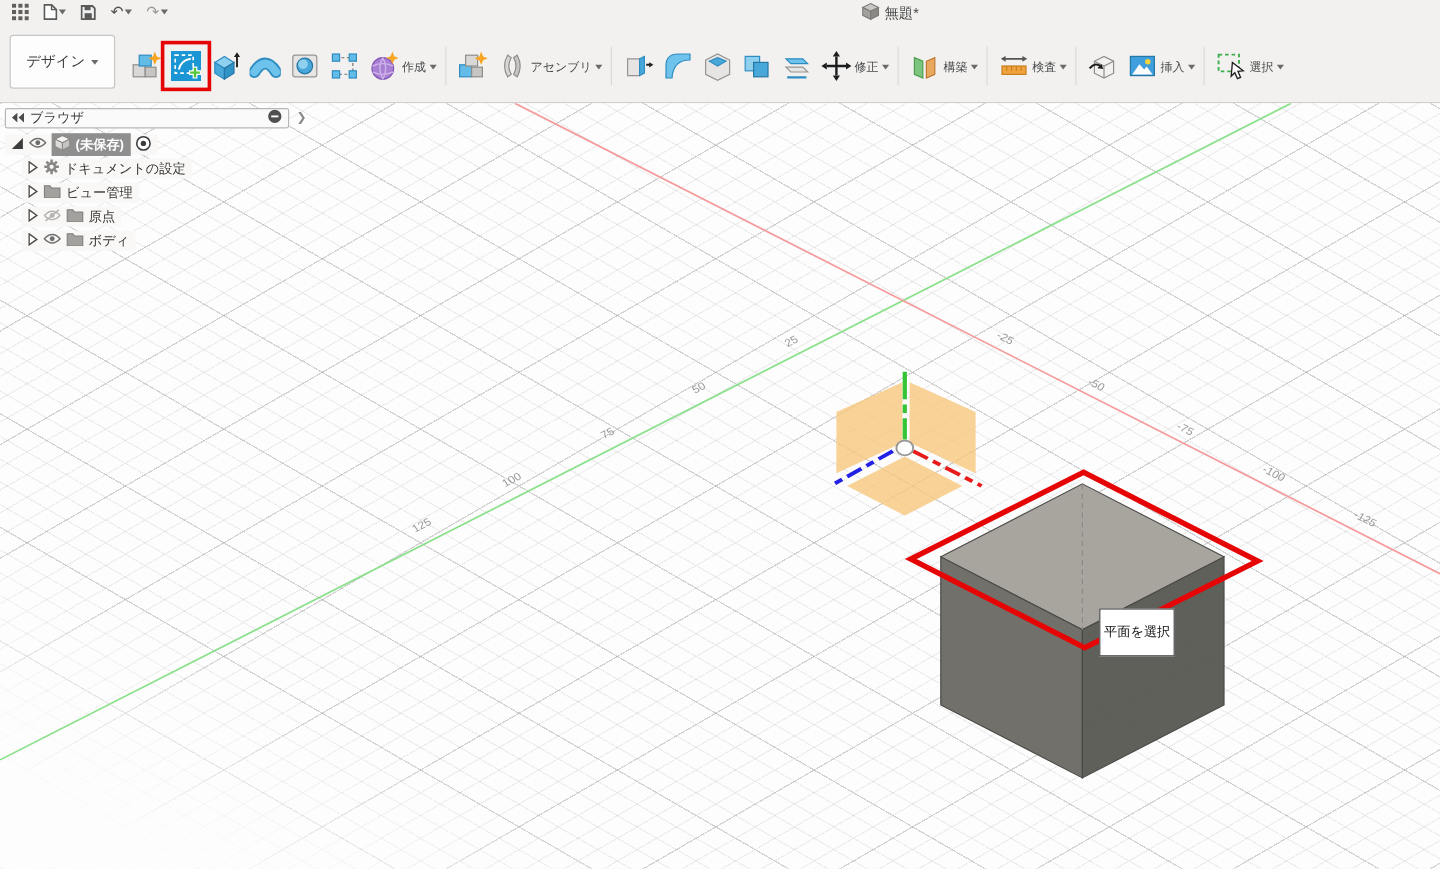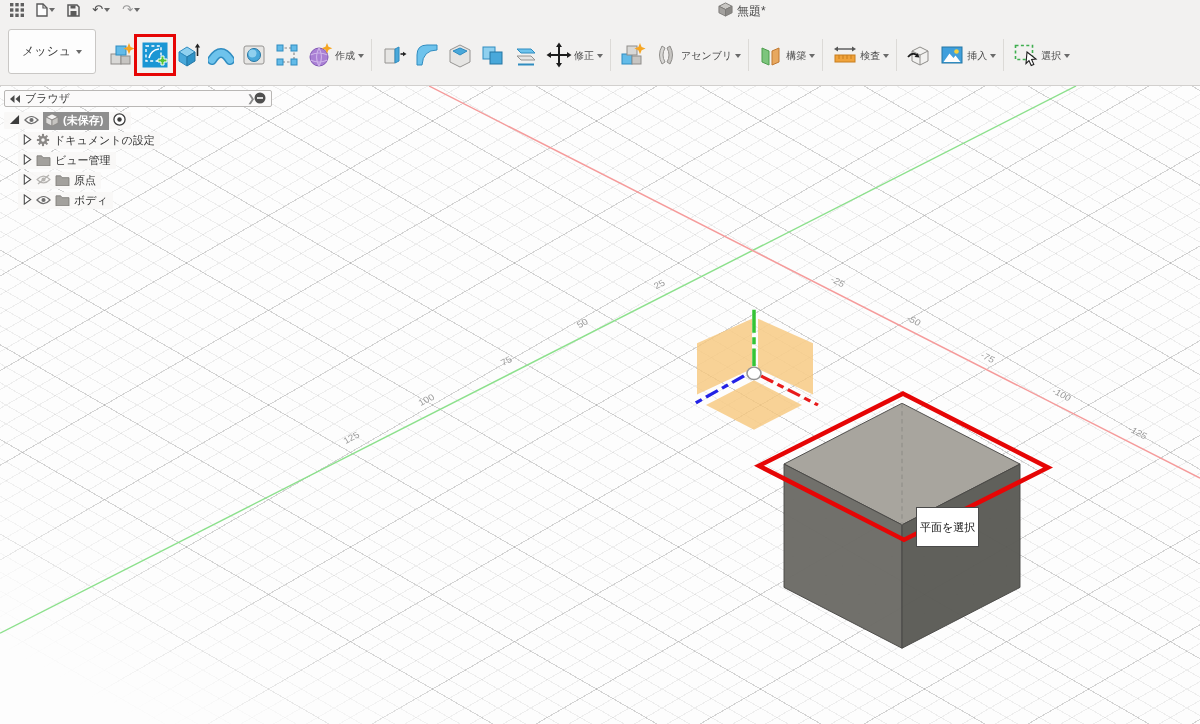--- a/index.html
+++ b/index.html
@@ -42,21 +42,21 @@
       linear-gradient(to bottom left, rgba(253,253,253,0) 78%, #fdfdfd 94%),
       repeating-linear-gradient(150deg, rgba(150,150,150,0.30) 0 1px, transparent 1px 82px),
       repeating-linear-gradient(30deg,  rgba(150,150,150,0.30) 0 1px, transparent 1px 82px),
       repeating-linear-gradient(150deg, rgba(150,150,150,0.15) 0 1px, transparent 1px 16.4px),
       repeating-linear-gradient(30deg,  rgba(150,150,150,0.15) 0 1px, transparent 1px 16.4px);
   }
   .stage { position:absolute; inset:0; }
 
   
   .browser { position:absolute; top:4px; left:4px; z-index:5; font-size:11px; }
-  .browser-header { width:268px; height:17px; background:#fbfafa; border:1px solid #b9b7b5;
+  .browser-header { width:237px; height:17px; background:#fbfafa; border:1px solid #b9b7b5;
     border-radius:2px; display:flex; align-items:center; padding:0 5px; gap:5px; }
   .browser-title { color:#3d3d3d; flex:1; }
   .browser-handle { position:absolute; left:243px; top:3px; color:#8a8a8a; font-size:10px; cursor:pointer; }
   .tree { position:absolute; top:22px; left:0; display:flex; flex-direction:column; gap:3px; }
   .trow { display:flex; align-items:center; gap:4px; height:17px; padding:1px 5px;
     background:rgba(248,247,246,0.92); width:max-content; border-radius:1px; }
   .trow.child { margin-left:14px; }
   .tlabel { color:#333; white-space:nowrap; }
   .chip { display:flex; align-items:center; gap:4px; background:#8f8f8f; color:#fff; padding:1px 6px 1px 2px; }
   .chip .tlabel { color:#fff; font-weight:bold; }
@@ -121,21 +121,21 @@
             <path d="M1,4.5 L8,8 L8,15 L1,11.5 Z" fill="#a3a19e" stroke="#7d7b78"></path>
             <path d="M15,4.5 L8,8 L8,15 L15,11.5 Z" fill="#8b8986" stroke="#7d7b78"></path>
           </svg>
       </span>
       <span>無題*</span>
     </div>
   </div>
 
   <div class="toolbar">
     <button class="workspace-btn">
-      <span>メッシュ</span>
+      <span>デザイン</span>
       <span class="caret"></span>
     </button>
 
 
     <div class="ribbon">
 
       <div class="group">
         <div class="icons">
           <div class="icn">
             <svg width="26" height="26" viewBox="0 0 26 26">
@@ -189,20 +189,43 @@
           <div class="icn">
             <svg width="26" height="26" viewBox="0 0 26 26">
                 <circle cx="12" cy="15" r="9" fill="#a97fd4" stroke="#8257b5"></circle>
                 <path d="M3.5,13 Q12,9 20.5,13 M3.5,18 Q12,22 20.5,18 M12,6 Q7,15 12,24 M12,6 Q17,15 12,24" fill="none" stroke="#cdb2e9" stroke-width="1.2"></path>
                 <path d="M20,1 l1.5,3.8 3.8,1.5 -3.8,1.5 -1.5,3.8 -1.5,-3.8 -3.8,-1.5 3.8,-1.5 z" fill="#f6a623"></path>
               </svg>
           </div>
         </div>
         <div class="grp-row">
           <span class="grp-label">作成</span>
+          <span class="caret"></span>
+        </div>
+      </div>
+
+      <div class="group">
+        <div class="icons">
+          <div class="icn">
+            <svg width="26" height="26" viewBox="0 0 26 26">
+                <rect x="2" y="12" width="10" height="10" fill="#63bbe8" stroke="#2f8cc0"></rect>
+                <rect x="12" y="14" width="9" height="8" fill="#c7c5c2" stroke="#8f8d8a"></rect>
+                <rect x="7" y="4" width="10" height="9" fill="#d9d8d6" stroke="#8f8d8a"></rect>
+                <path d="M20,1 l1.6,4 4,1.6 -4,1.6 -1.6,4 -1.6,-4 -4,-1.6 4,-1.6 z" fill="#f6a623"></path>
+              </svg>
+          </div>
+          <div class="icn">
+            <svg width="26" height="26" viewBox="0 0 26 26">
+                <path d="M9,4 Q4,13 9,22 L12,20 Q8,13 12,6 Z" fill="#d9d8d6" stroke="#8f8d8a"></path>
+                <path d="M17,4 Q22,13 17,22 L14,20 Q18,13 14,6 Z" fill="#c7c5c2" stroke="#8f8d8a"></path>
+              </svg>
+          </div>
+        </div>
+        <div class="grp-row">
+          <span class="grp-label">アセンブリ</span>
           <span class="caret"></span>
         </div>
       </div>
 
       <div class="group">
         <div class="icons">
           <div class="icn">
             <svg width="26" height="26" viewBox="0 0 26 26">
                 <path d="M4,7 h10 v14 h-10 z" fill="#e6e5e3" stroke="#969492"></path>
                 <path d="M14,7 l4,-2 v14 l-4,2 z" fill="#49a8da" stroke="#2f8cc0"></path>
@@ -244,43 +267,20 @@
                   <path d="M13,0.5 l-3,4.5 h6 z"></path>
                   <path d="M13,25.5 l-3,-4.5 h6 z"></path>
                   <path d="M0.5,13 l4.5,-3 v6 z"></path>
                   <path d="M25.5,13 l-4.5,-3 v6 z"></path>
                 </g>
               </svg>
           </div>
         </div>
         <div class="grp-row">
           <span class="grp-label">修正</span>
-          <span class="caret"></span>
-        </div>
-      </div>
-
-      <div class="group">
-        <div class="icons">
-          <div class="icn">
-            <svg width="26" height="26" viewBox="0 0 26 26">
-                <rect x="2" y="12" width="10" height="10" fill="#63bbe8" stroke="#2f8cc0"></rect>
-                <rect x="12" y="14" width="9" height="8" fill="#c7c5c2" stroke="#8f8d8a"></rect>
-                <rect x="7" y="4" width="10" height="9" fill="#d9d8d6" stroke="#8f8d8a"></rect>
-                <path d="M20,1 l1.6,4 4,1.6 -4,1.6 -1.6,4 -1.6,-4 -4,-1.6 4,-1.6 z" fill="#f6a623"></path>
-              </svg>
-          </div>
-          <div class="icn">
-            <svg width="26" height="26" viewBox="0 0 26 26">
-                <path d="M9,4 Q4,13 9,22 L12,20 Q8,13 12,6 Z" fill="#d9d8d6" stroke="#8f8d8a"></path>
-                <path d="M17,4 Q22,13 17,22 L14,20 Q18,13 14,6 Z" fill="#c7c5c2" stroke="#8f8d8a"></path>
-              </svg>
-          </div>
-        </div>
-        <div class="grp-row">
-          <span class="grp-label">アセンブリ</span>
           <span class="caret"></span>
         </div>
       </div>
 
       <div class="group">
         <div class="icons">
           <div class="icn">
             <svg width="26" height="26" viewBox="0 0 26 26">
                 <path d="M4,6 L11,9 L11,23 L4,20 Z" fill="#7dc57d" stroke="#4d9e4d"></path>
                 <path d="M14,9 L21,6 L21,20 L14,23 Z" fill="#e8a85f" stroke="#c07830"></path>

